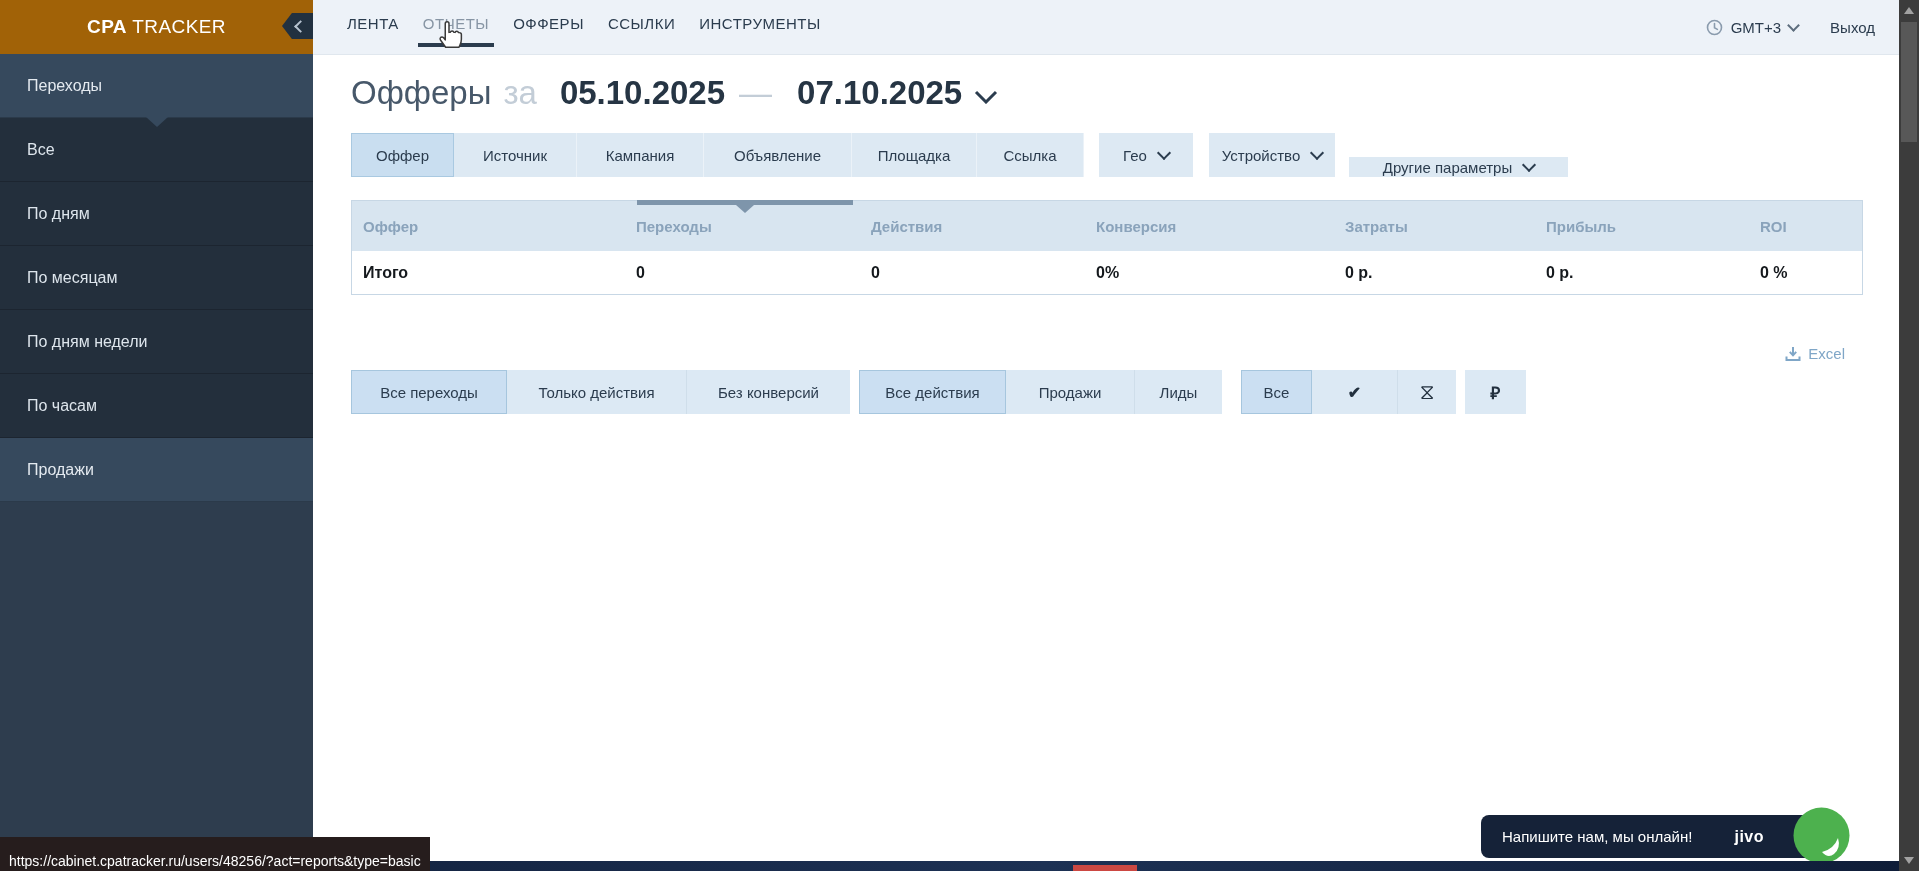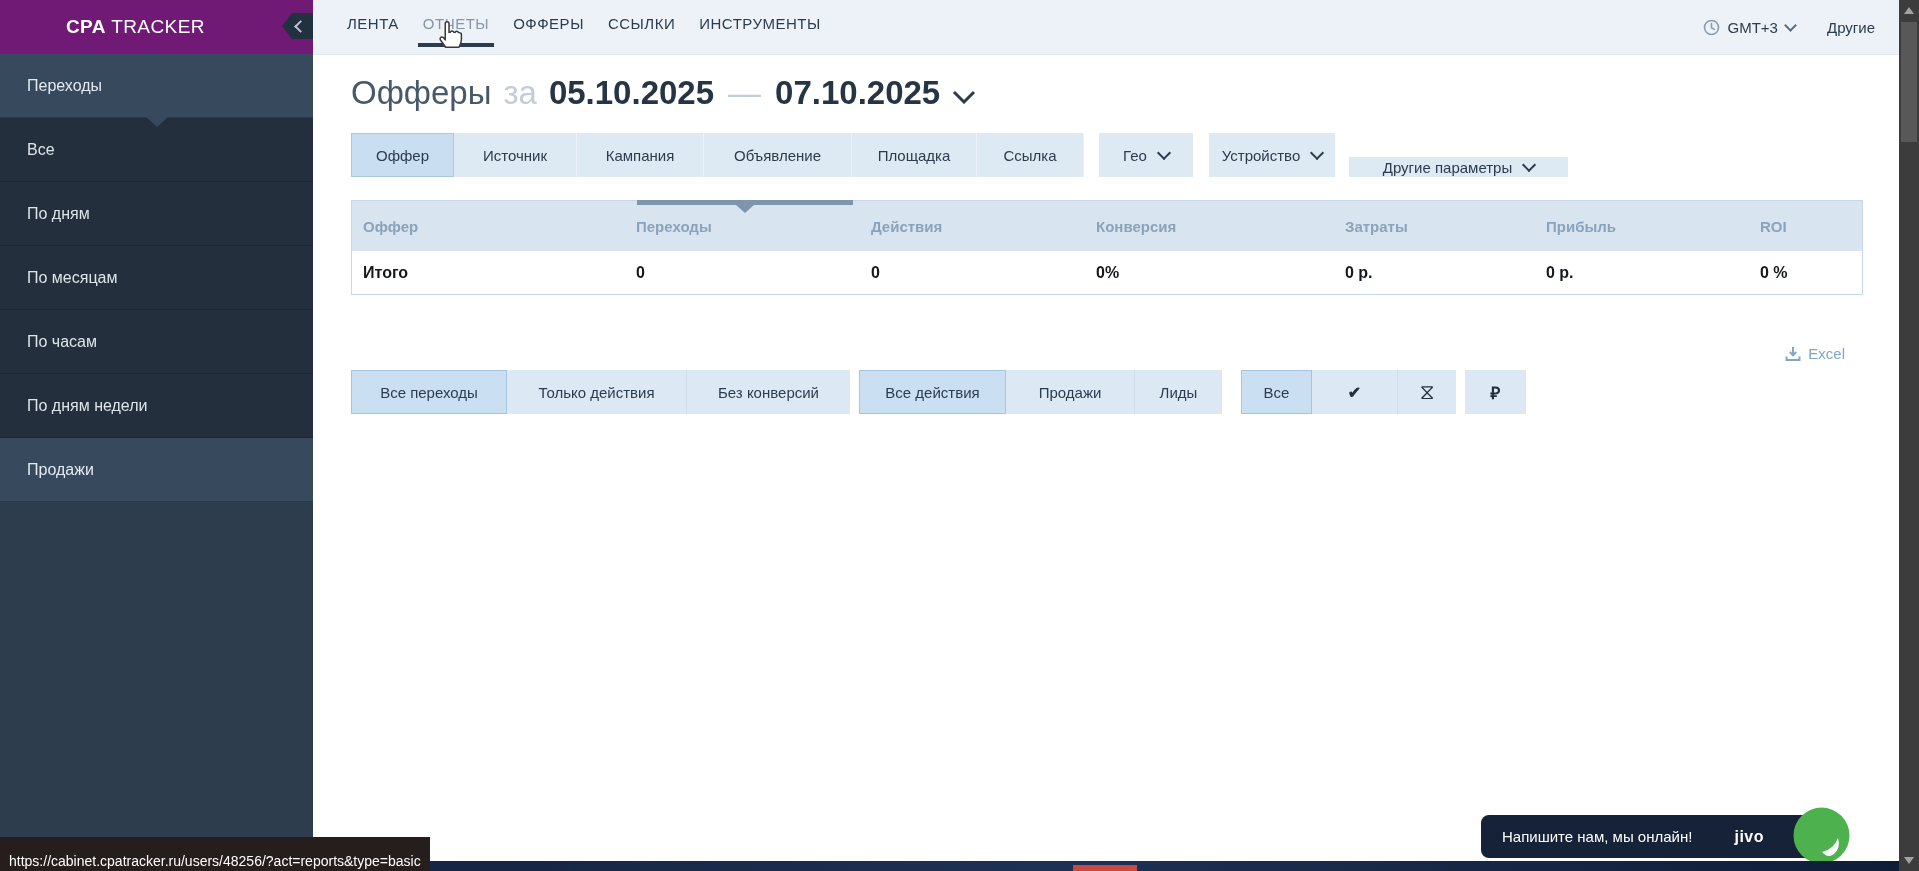--- a/index.html
+++ b/index.html
@@ -1,21 +1,21 @@
 <!DOCTYPE html>
 <html><head>
 <meta charset="utf-8">
 <style>
   html,body{margin:0;padding:0;}
   body{font-family:"Liberation Sans", sans-serif; background:#fff;}
   .screen{position:relative;width:1919px;height:871px;overflow:hidden;background:#fff;}
 
   
   .sidebar{position:absolute;left:0;top:0;width:313px;height:871px;background:#2e3d4e;z-index:5;}
-  .logo-bar{position:relative;height:54px;background:#701a75;display:flex;align-items:center;padding-left:66px;box-sizing:border-box;}
+  .logo-bar{position:relative;height:54px;background:#a16207;display:flex;align-items:center;box-sizing:border-box;justify-content:center;}
   .logo{font-size:19px;color:#ffffff;letter-spacing:.4px;white-space:nowrap;cursor:pointer;}
   .logo b{font-weight:700;}
   .collapse-tag{position:absolute;right:0;top:13px;width:31px;height:26px;background:#223140;clip-path:polygon(32% 0,100% 0,100% 100%,32% 100%,0 50%);display:flex;align-items:center;justify-content:center;cursor:pointer;}
   .chev-left{display:inline-block;width:7px;height:7px;border-left:2px solid #b6c2cf;border-bottom:2px solid #b6c2cf;transform:rotate(45deg);margin-left:5px;}
   .sb-item{height:64px;display:flex;align-items:center;padding-left:27px;font-size:16px;color:#e4eaf0;box-sizing:border-box;border-bottom:1px solid rgba(0,0,0,.20);cursor:pointer;white-space:nowrap;}
   .sb-item.kind-item{background:#232f3c;color:#dde5ec;}
   .sb-item.kind-section{background:#36495d;}
   .sb-item.kind-active{background:#36495d;position:relative;}
   .sb-item.kind-active:after{content:"";position:absolute;left:50%;bottom:-10px;margin-left:-11px;border:11px solid transparent;border-top:10px solid #36495d;border-bottom:0;z-index:4;}
 
@@ -28,21 +28,21 @@
   .top-right{position:absolute;right:44px;top:0;height:54px;display:flex;align-items:center;font-size:15px;color:#2b3c4e;}
   .tz{display:flex;align-items:center;gap:8px;cursor:pointer;}
   .chev-sm{display:inline-block;width:7px;height:7px;border-right:2px solid #5d6d7d;border-bottom:2px solid #5d6d7d;transform:rotate(45deg);margin-top:-4px;}
   .logout{margin-left:32px;cursor:pointer;}
 
   
   .main{position:absolute;left:313px;top:54px;width:1586px;height:817px;background:#fff;}
   .title-row{position:absolute;left:38px;top:20px;display:flex;align-items:center;font-size:33px;white-space:nowrap;cursor:pointer;}
   .t-name{color:#47586a;margin-right:12px;}
   .t-prep{color:#c3cdd7;margin-right:12px;}
-  .t-date{color:#263544;font-weight:700;}
+  .t-date{color:#263544;font-weight:700;margin-left:11px;}
   .t-dash{color:#c3cdd7;margin:0 14px;}
   .t-chev{margin-left:12px;margin-top:8px;}
 
   .tabs{position:absolute;left:38px;top:79px;height:44px;display:flex;}
   .tab{display:flex;align-items:center;justify-content:center;background:#dde9f3;font-size:15px;color:#2b3c4e;cursor:pointer;box-sizing:border-box;border-right:1px solid #ebf2f8;white-space:nowrap;}
   .tab.selected{background:#c9def0;border:1px solid #a9c9e1;}
   .dd{border-right:none;}
   .chev-dd{display:inline-block;width:8px;height:8px;border-right:2px solid #2b3c4e;border-bottom:2px solid #2b3c4e;transform:rotate(45deg);margin-left:12px;margin-top:-5px;}
 
   .table{position:absolute;left:38px;top:146px;width:1512px;border:1px solid #c7d7e5;background:#fff;box-sizing:border-box;}
@@ -98,24 +98,24 @@
     <div class="sb-item kind-item">
         <span>Все</span>
       </div>
     <div class="sb-item kind-item">
         <span>По дням</span>
       </div>
     <div class="sb-item kind-item">
         <span>По месяцам</span>
       </div>
     <div class="sb-item kind-item">
+        <span>По дням недели</span>
+      </div>
+    <div class="sb-item kind-item">
         <span>По часам</span>
-      </div>
-    <div class="sb-item kind-item">
-        <span>По дням недели</span>
       </div>
     <div class="sb-item kind-section">
         <span>Продажи</span>
       </div>
   </aside>
 
   <header class="topbar">
     <nav class="nav">
       <div class="nav-item">
           <span>ЛЕНТА</span>
@@ -135,21 +135,21 @@
     </nav>
     <div class="top-right">
       <div class="tz">
         <svg width="17" height="17" viewBox="0 0 17 17">
             <circle cx="8.5" cy="8.5" r="7" fill="none" stroke="#8a9bad" stroke-width="1.6"></circle>
             <path d="M8.5 4.6 V8.8 L11.4 10.4" fill="none" stroke="#8a9bad" stroke-width="1.6" stroke-linecap="round"></path>
           </svg>
         <span>GMT+3</span>
         <span class="chev-sm"></span>
       </div>
-      <div class="logout">Другие</div>
+      <div class="logout">Выход</div>
     </div>
   </header>
 
   <main class="main">
 
     <div class="title-row">
       <span class="t-name">Офферы</span>
       <span class="t-prep">за</span>
       <span class="t-date">05.10.2025</span>
       <span class="t-dash">—</span>

